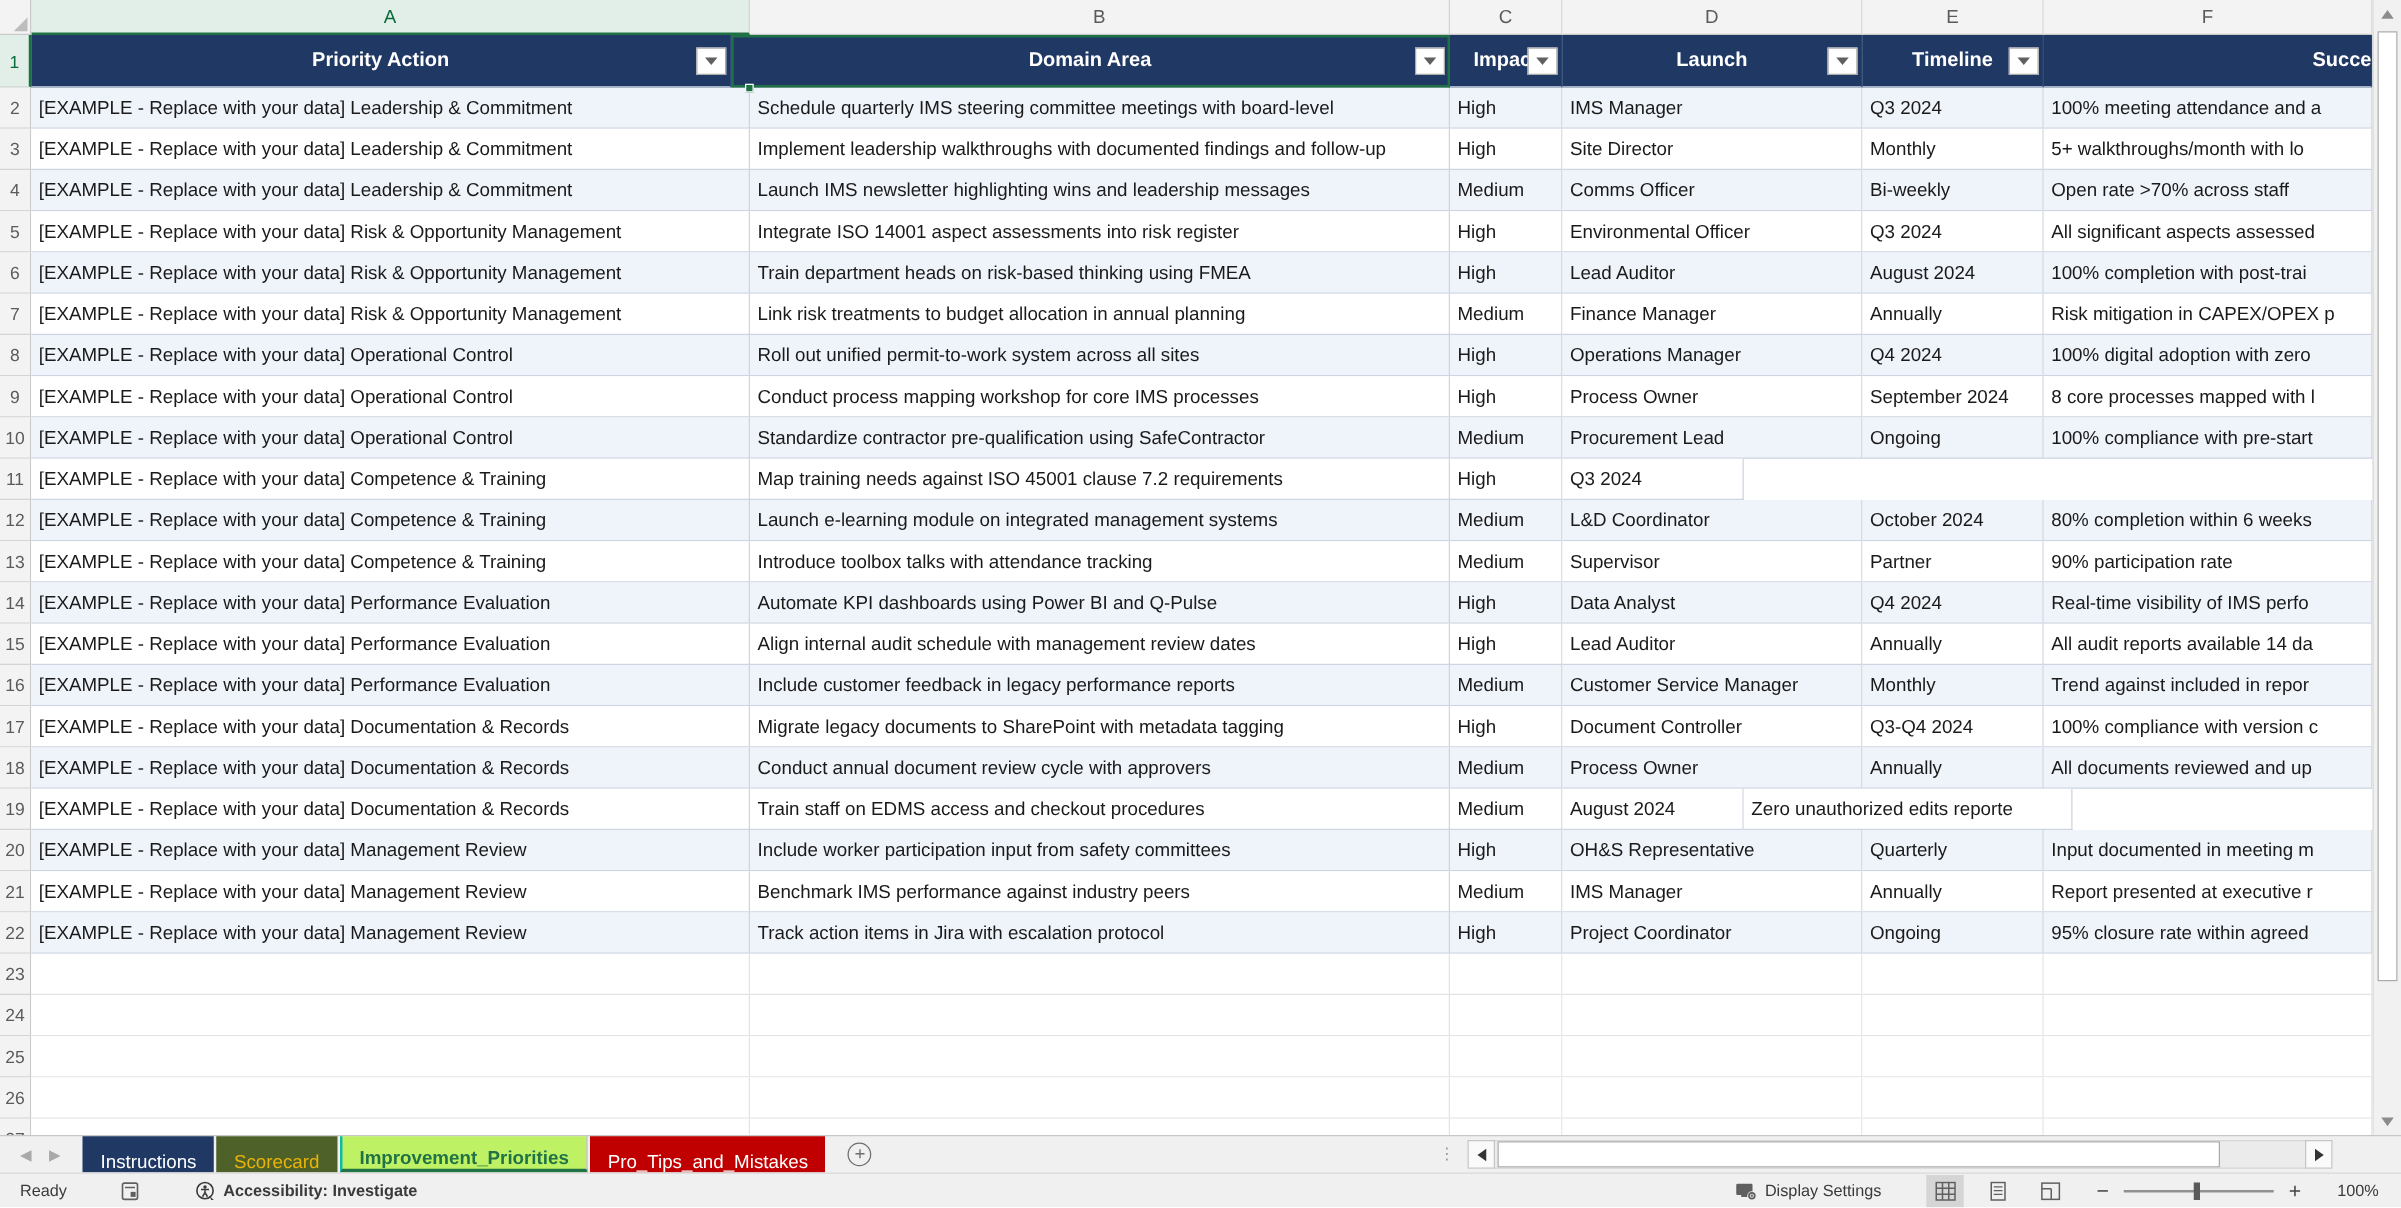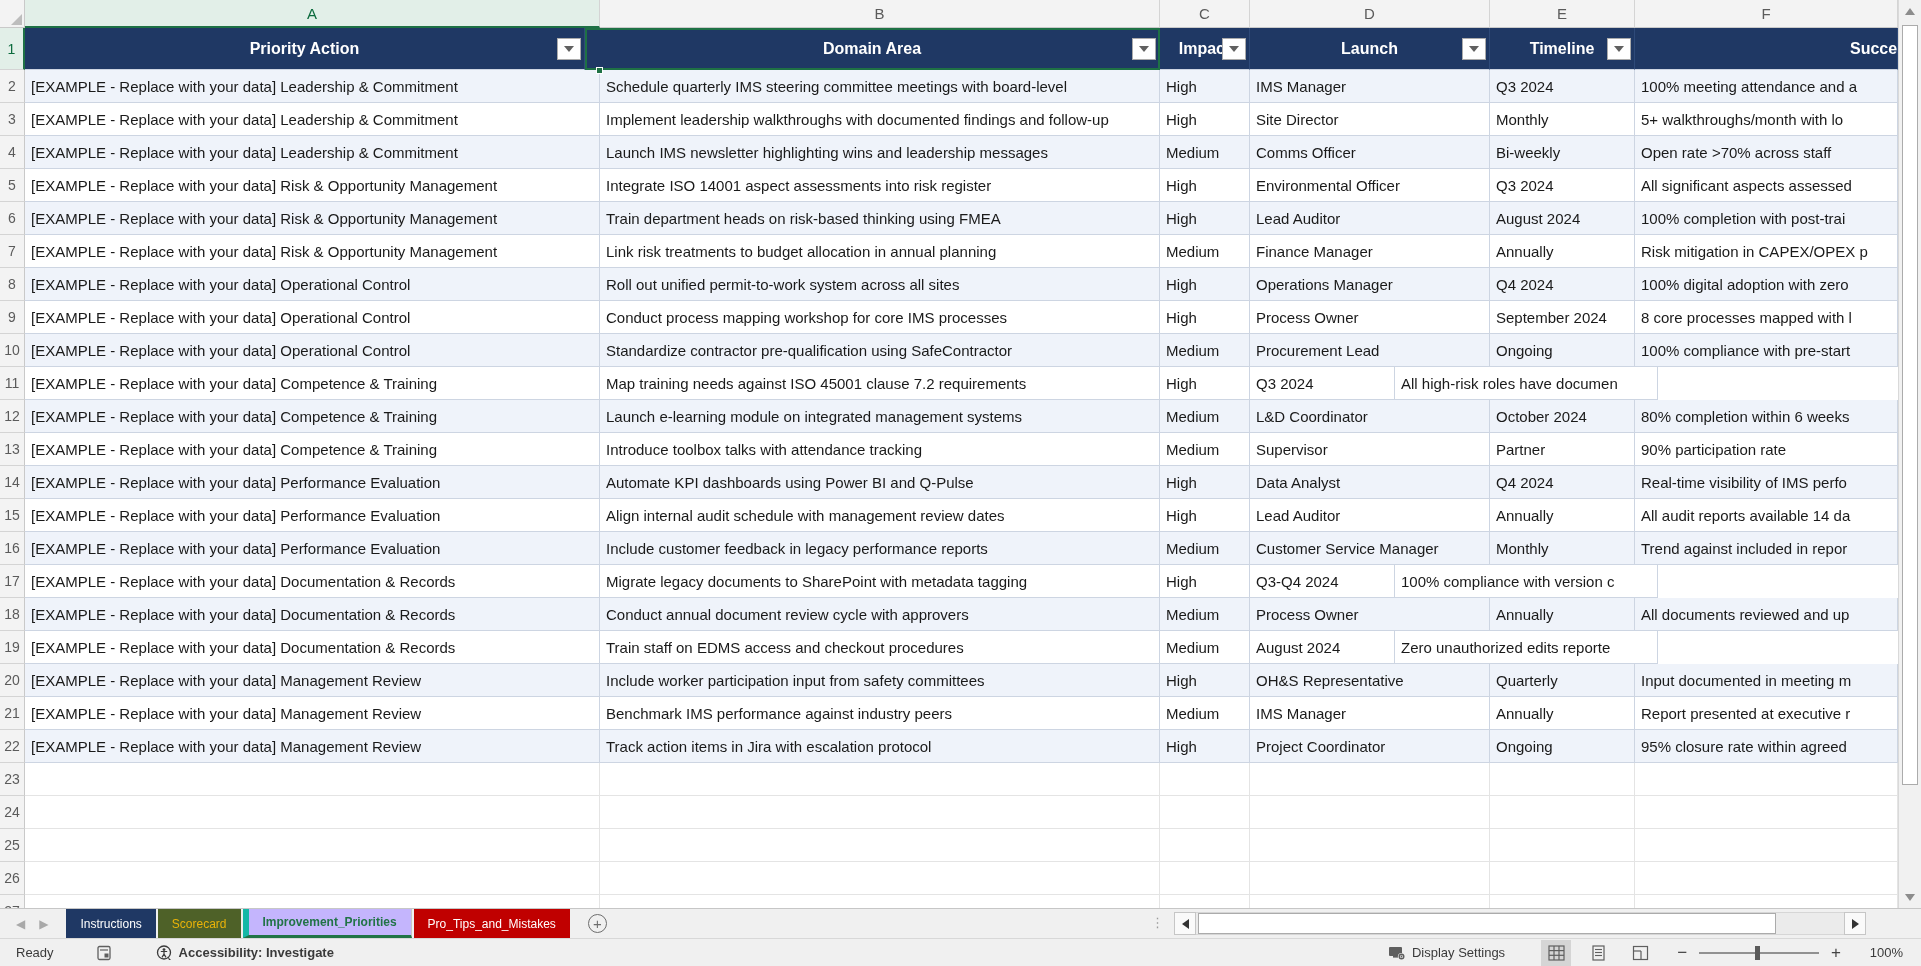--- a/index.html
+++ b/index.html
@@ -36,24 +36,24 @@
   .vscroll{position:absolute;right:0;top:0;width:23px;height:908px;background:#F1F1F1;border-left:1px solid #D9D9D9}
   .vs-btn{position:absolute;left:0;width:22px;height:22px;display:flex;align-items:center;justify-content:center;background:#F1F1F1}
   .vs-up{top:0}.vs-down{bottom:0}
   .tri-up{width:0;height:0;border-left:5px solid transparent;border-right:5px solid transparent;border-bottom:7px solid #8C8C8C}
   .tri-down{width:0;height:0;border-left:5px solid transparent;border-right:5px solid transparent;border-top:7px solid #8C8C8C}
   .vs-thumb{position:absolute;left:3px;top:25px;width:16px;height:760px;background:#fff;border:1px solid #ABABAB}
 
   
   .tabbar{position:absolute;left:0;top:908px;width:1921px;height:30px;background:#F0F0F0;border-top:1px solid #C6C6C6;display:flex;align-items:stretch}
   .tabnav{display:flex;align-items:center;gap:14px;padding:0 18px 0 16px;color:#A9A9A9;font-size:12px}
-  .tab{display:flex;align-items:center;padding:0 14px;font-size:12px;margin-right:2px;white-space:nowrap}
+  .tab{display:flex;align-items:flex-end;padding:0 14px;font-size:15px;margin-right:2px;white-space:nowrap}
   .tab.navy{background:var(--navy);color:#fff}
   .tab.olive{background:var(--olive);color:#eab308}
-  .tab.active{background:#c4b5fd;color:var(--tabgreen);font-weight:bold;border-bottom:3px solid var(--tabgreen);border-left:6px solid #14b8a6;border-right:1px solid #C6C6C6}
+  .tab.active{background:#bef264;color:var(--tabgreen);font-weight:bold;border-bottom:3px solid var(--tabgreen);border-left:2px solid #14b8a6;border-right:1px solid #C6C6C6}
   .tab.red{background:var(--red);color:#fff}
   .newsheet{display:flex;align-items:center;margin-left:16px}
   .plus-circle{width:19px;height:19px;border:1.5px solid #6E6E6E;border-radius:50%;color:#6E6E6E;display:flex;align-items:center;justify-content:center;font-size:15px;line-height:1}
   .hscroll{position:absolute;right:55px;top:3px;height:23px;display:flex;align-items:center}
   .hdots{color:#9A9A9A;font-size:13px;letter-spacing:0;margin-right:10px;line-height:0.5}
   .hbtn{width:22px;height:23px;background:#FAFAFA;border:1px solid #C6C6C6;display:flex;align-items:center;justify-content:center}
   .tri-left{width:0;height:0;border-top:5px solid transparent;border-bottom:5px solid transparent;border-right:7px solid #333}
   .tri-right{width:0;height:0;border-top:5px solid transparent;border-bottom:5px solid transparent;border-left:7px solid #333}
   .htrack{position:relative;width:648px;height:23px;background:#EBEBEB;border-top:1px solid #D6D6D6;border-bottom:1px solid #D6D6D6}
   .hthumb{position:absolute;left:2px;top:0;width:578px;height:21px;background:#fff;border:1px solid #ABABAB}
@@ -209,21 +209,20 @@
           <div class="cell" style="width:240px">Procurement Lead</div>
           <div class="cell" style="width:145px">Ongoing</div>
           <div class="cell" style="width:263px">100% compliance with pre-start</div>
         </div>
         <div class="row">
           <div class="rownum">11</div>
           <div class="cell" style="width:575px">[EXAMPLE - Replace with your data] Competence &amp; Training</div>
           <div class="cell" style="width:560px">Map training needs against ISO 45001 clause 7.2 requirements</div>
           <div class="cell" style="width:90px">High</div>
           <div class="cell" style="width:145px">Q3 2024</div>
-          <div class="cell" style="width:263px">All high-risk roles have documen</div>
         </div>
         <div class="row band">
           <div class="rownum">12</div>
           <div class="cell" style="width:575px">[EXAMPLE - Replace with your data] Competence &amp; Training</div>
           <div class="cell" style="width:560px">Launch e-learning module on integrated management systems</div>
           <div class="cell" style="width:90px">Medium</div>
           <div class="cell" style="width:240px">L&amp;D Coordinator</div>
           <div class="cell" style="width:145px">October 2024</div>
           <div class="cell" style="width:263px">80% completion within 6 weeks</div>
         </div>
@@ -261,20 +260,21 @@
           <div class="cell" style="width:90px">Medium</div>
           <div class="cell" style="width:240px">Customer Service Manager</div>
           <div class="cell" style="width:145px">Monthly</div>
           <div class="cell" style="width:263px">Trend against included in repor</div>
         </div>
         <div class="row">
           <div class="rownum">17</div>
           <div class="cell" style="width:575px">[EXAMPLE - Replace with your data] Documentation &amp; Records</div>
           <div class="cell" style="width:560px">Migrate legacy documents to SharePoint with metadata tagging</div>
           <div class="cell" style="width:90px">High</div>
+          <div class="cell" style="width:240px">Document Controller</div>
           <div class="cell" style="width:145px">Q3-Q4 2024</div>
           <div class="cell" style="width:263px">100% compliance with version c</div>
         </div>
         <div class="row band">
           <div class="rownum">18</div>
           <div class="cell" style="width:575px">[EXAMPLE - Replace with your data] Documentation &amp; Records</div>
           <div class="cell" style="width:560px">Conduct annual document review cycle with approvers</div>
           <div class="cell" style="width:90px">Medium</div>
           <div class="cell" style="width:240px">Process Owner</div>
           <div class="cell" style="width:145px">Annually</div>

